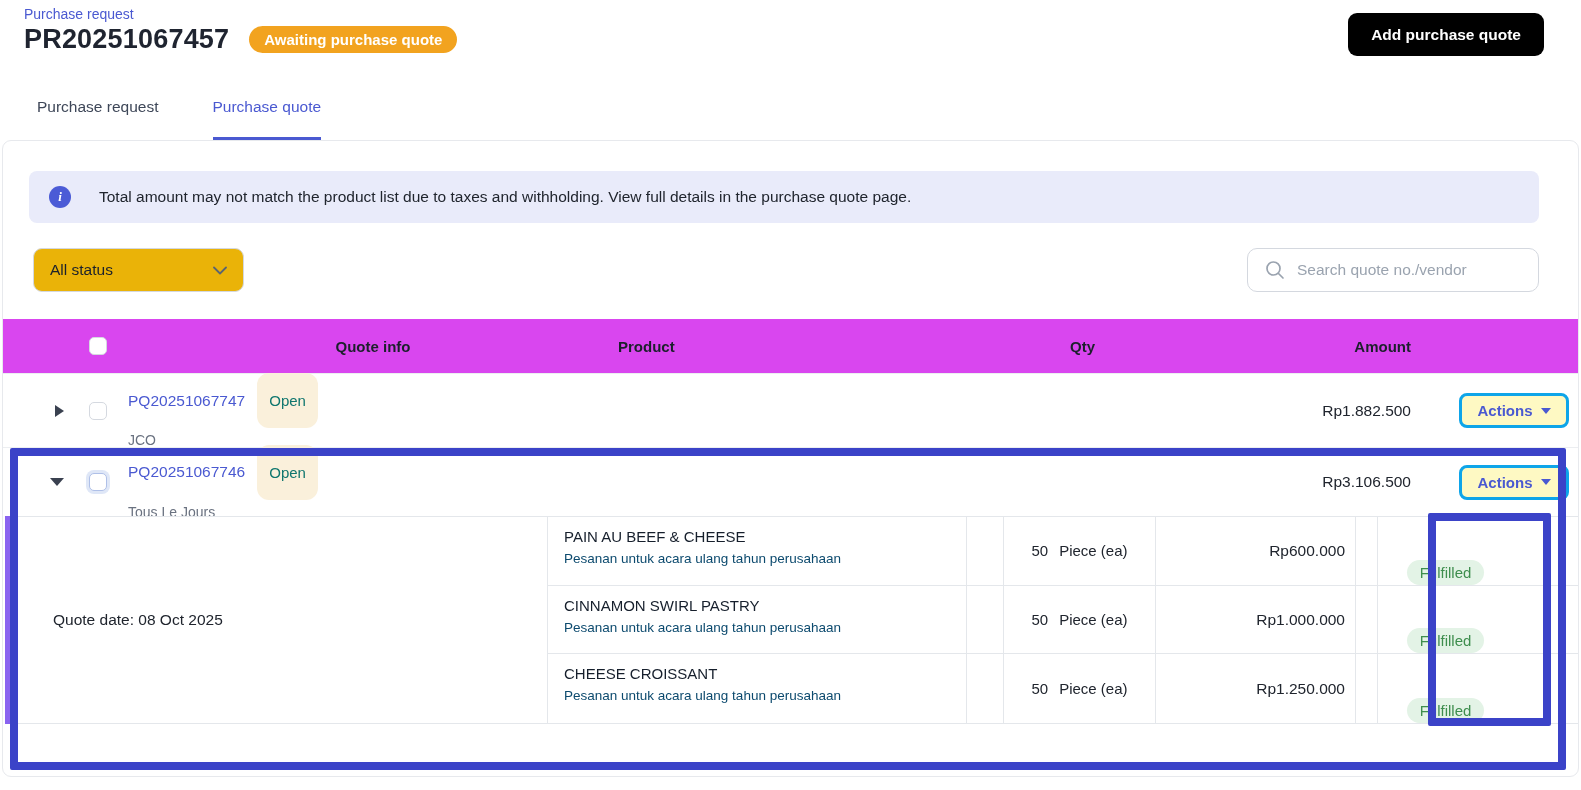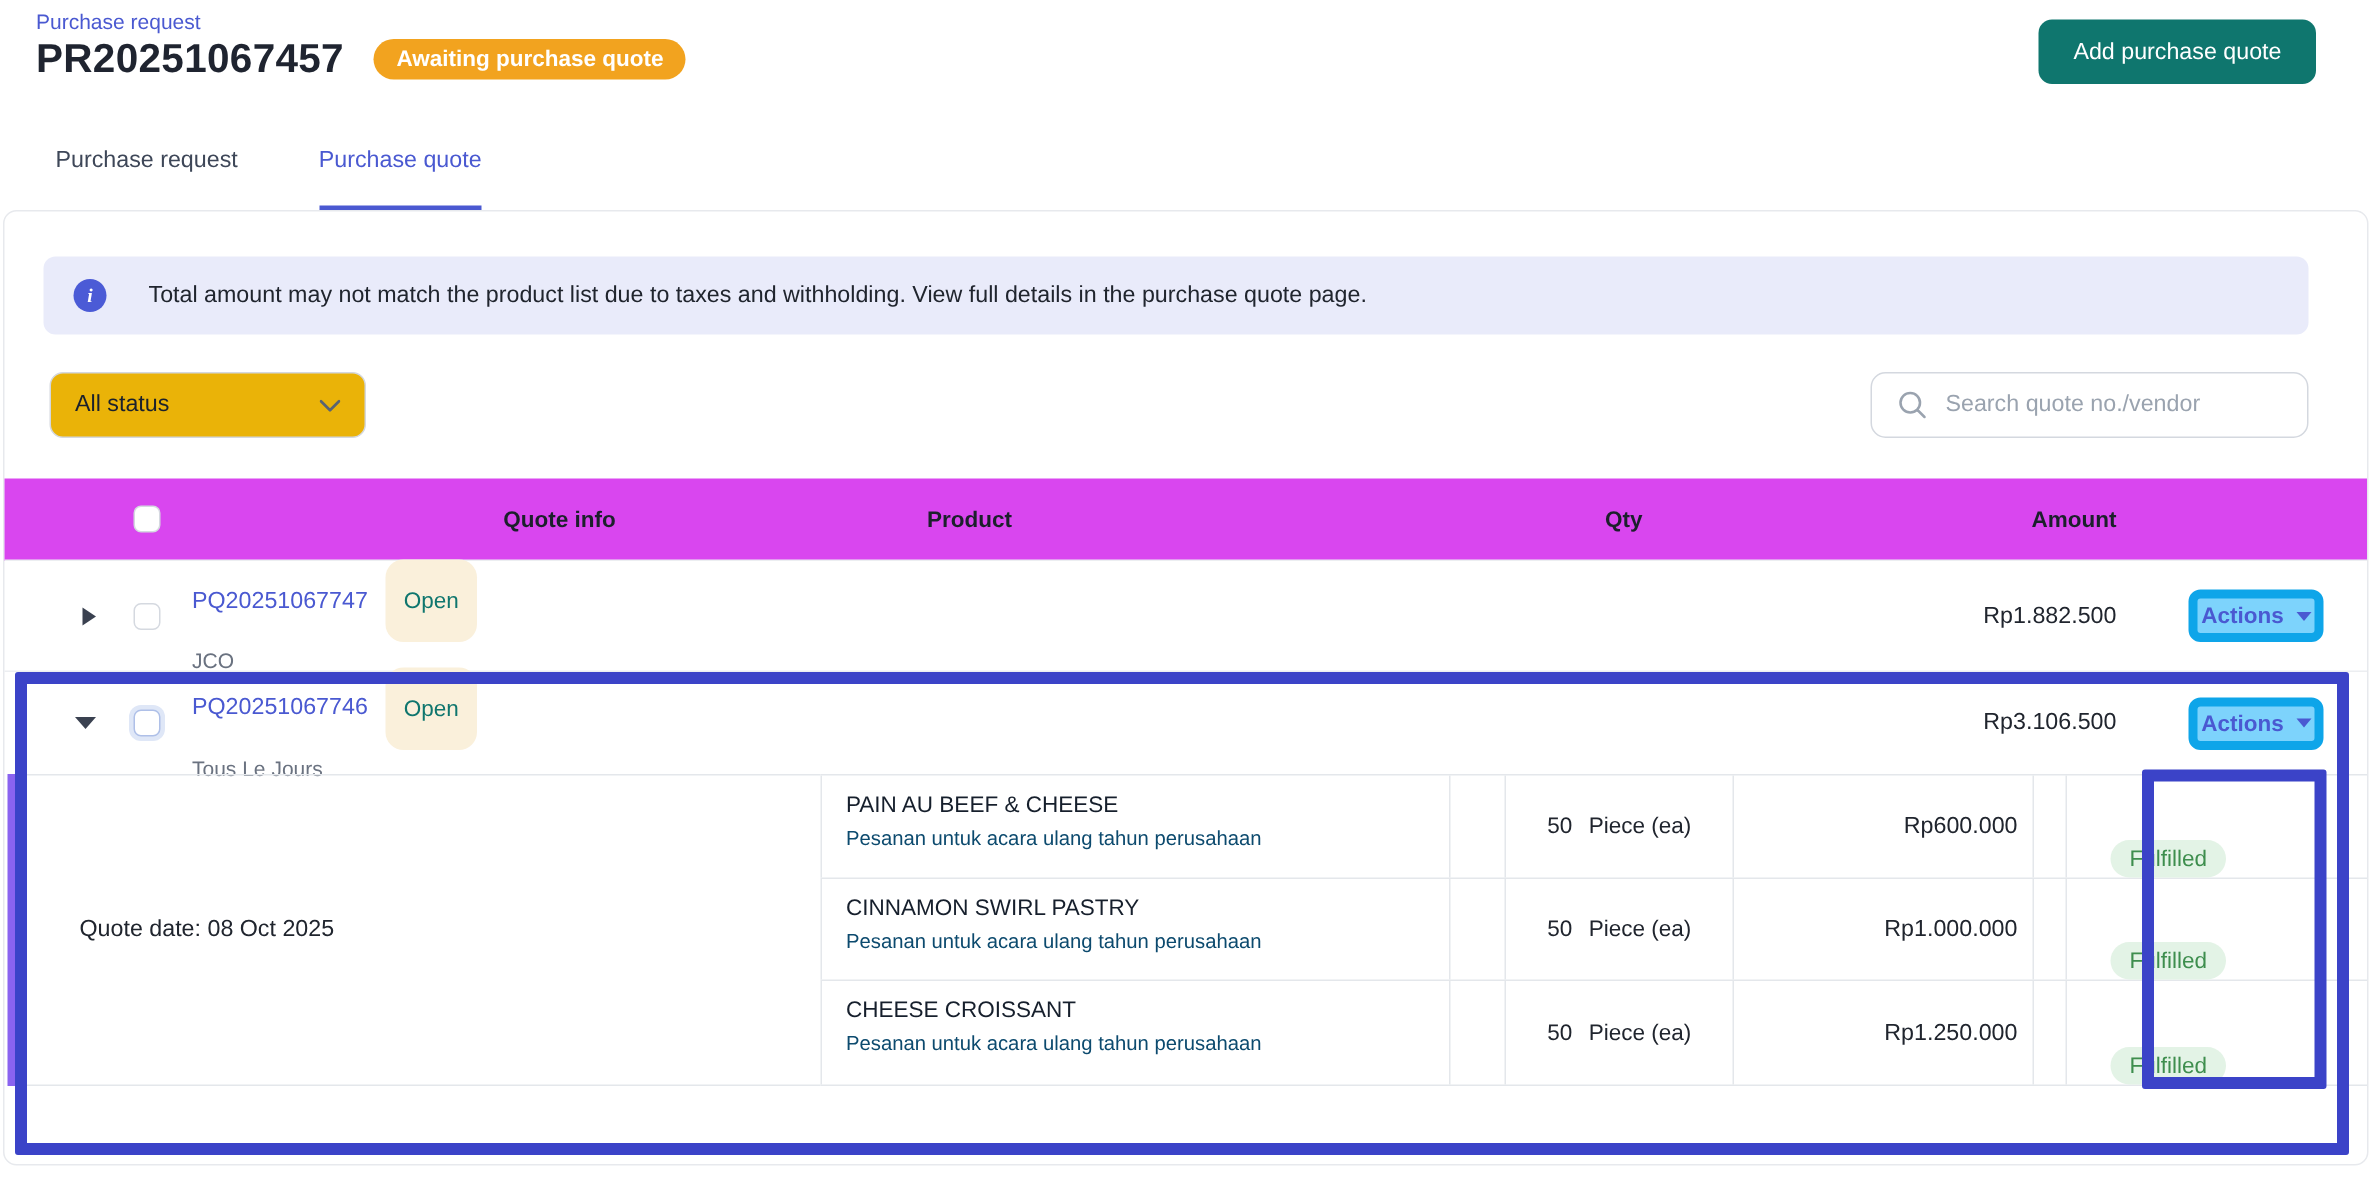--- a/index.html
+++ b/index.html
@@ -8,21 +8,21 @@
   .page { position:relative; width:1581px; height:790px; }
 
   
   .top { position:absolute; left:0; top:0; width:100%; height:95px; }
   .breadcrumb { position:absolute; left:24px; top:6px; font-size:14px; color:#4A59D1; cursor:pointer; }
   .title-row { position:absolute; left:24px; top:24px; display:flex; align-items:center; gap:20px; }
   .pr-title { font-size:27px; font-weight:700; color:#1F2430; letter-spacing:.2px; }
   .status-pill { background:#F2A31F; color:#ffffff; font-size:15px; font-weight:600;
     border-radius:999px; padding:6px 15px; line-height:1; }
   .add-btn { position:absolute; right:37px; top:13px; height:43px; padding:0 23px;
-    background:#0f766e; color:#ffffff; font-size:15.5px; font-weight:400; border:none;
+    background:#000000; color:#ffffff; font-size:15.5px; font-weight:700; border:none;
     border-radius:9px; cursor:pointer; font-family:inherit; }
 
   
   .tabs { position:absolute; left:0; top:95px; width:100%; height:45px; display:flex;
     padding-left:37px; gap:54px; }
   .tab { font-size:15.5px; color:#3E4758; padding-top:3px; cursor:pointer; height:45px; }
   .tab.active { color:#4A59D1; border-bottom:3px solid #4A59D1; }
 
   
   .card { position:absolute; left:2px; top:140px; width:1577px; height:637px;
@@ -73,21 +73,21 @@
     border-top:8px solid #3A4150; cursor:pointer; }
 
   .row-main { height:73px; }
   .row-main.second { height:69px; border-top:1px solid #ECEEF1; }
   .q-line { display:flex; align-items:center; gap:12px; }
   .q-link { font-size:15.5px; color:#4A59D1; cursor:pointer; }
   .open-badge { background:#FAF0DB; color:#0f766e; font-size:15px; border-radius:12px;
     padding:20px 12px; line-height:1; }
   .vendor { font-size:14px; color:#6A7280; margin-top:4px; }
   .amount-txt { font-size:15.5px; color:#20252E; }
-  .actions-btn { margin-left:17px; width:90px; height:35px; background:#7dd3fc; border:6px solid #0ea5e9;
+  .actions-btn { margin-left:17px; width:110px; height:35px; background:#fef9c3; border:3px solid #0ea5e9;
     border-radius:8px; display:flex; align-items:center; justify-content:center; gap:8px; cursor:pointer;
     font-family:inherit; }
   .actions-label { color:#4A59D1; font-size:15px; font-weight:700; }
   .actions-caret { width:0; height:0; border-left:5px solid transparent; border-right:5px solid transparent;
     border-top:6px solid #4A59D1; }
 
   
   .expanded { display:flex; height:208px; width:1575px; }
   .pbar { width:5px; flex:0 0 5px; margin-left:2px; background:#8A63F0; }
   .quote-cell { width:537px; flex:0 0 537px; border-top:1px solid #E4E7EB; border-bottom:1px solid #E4E7EB;

